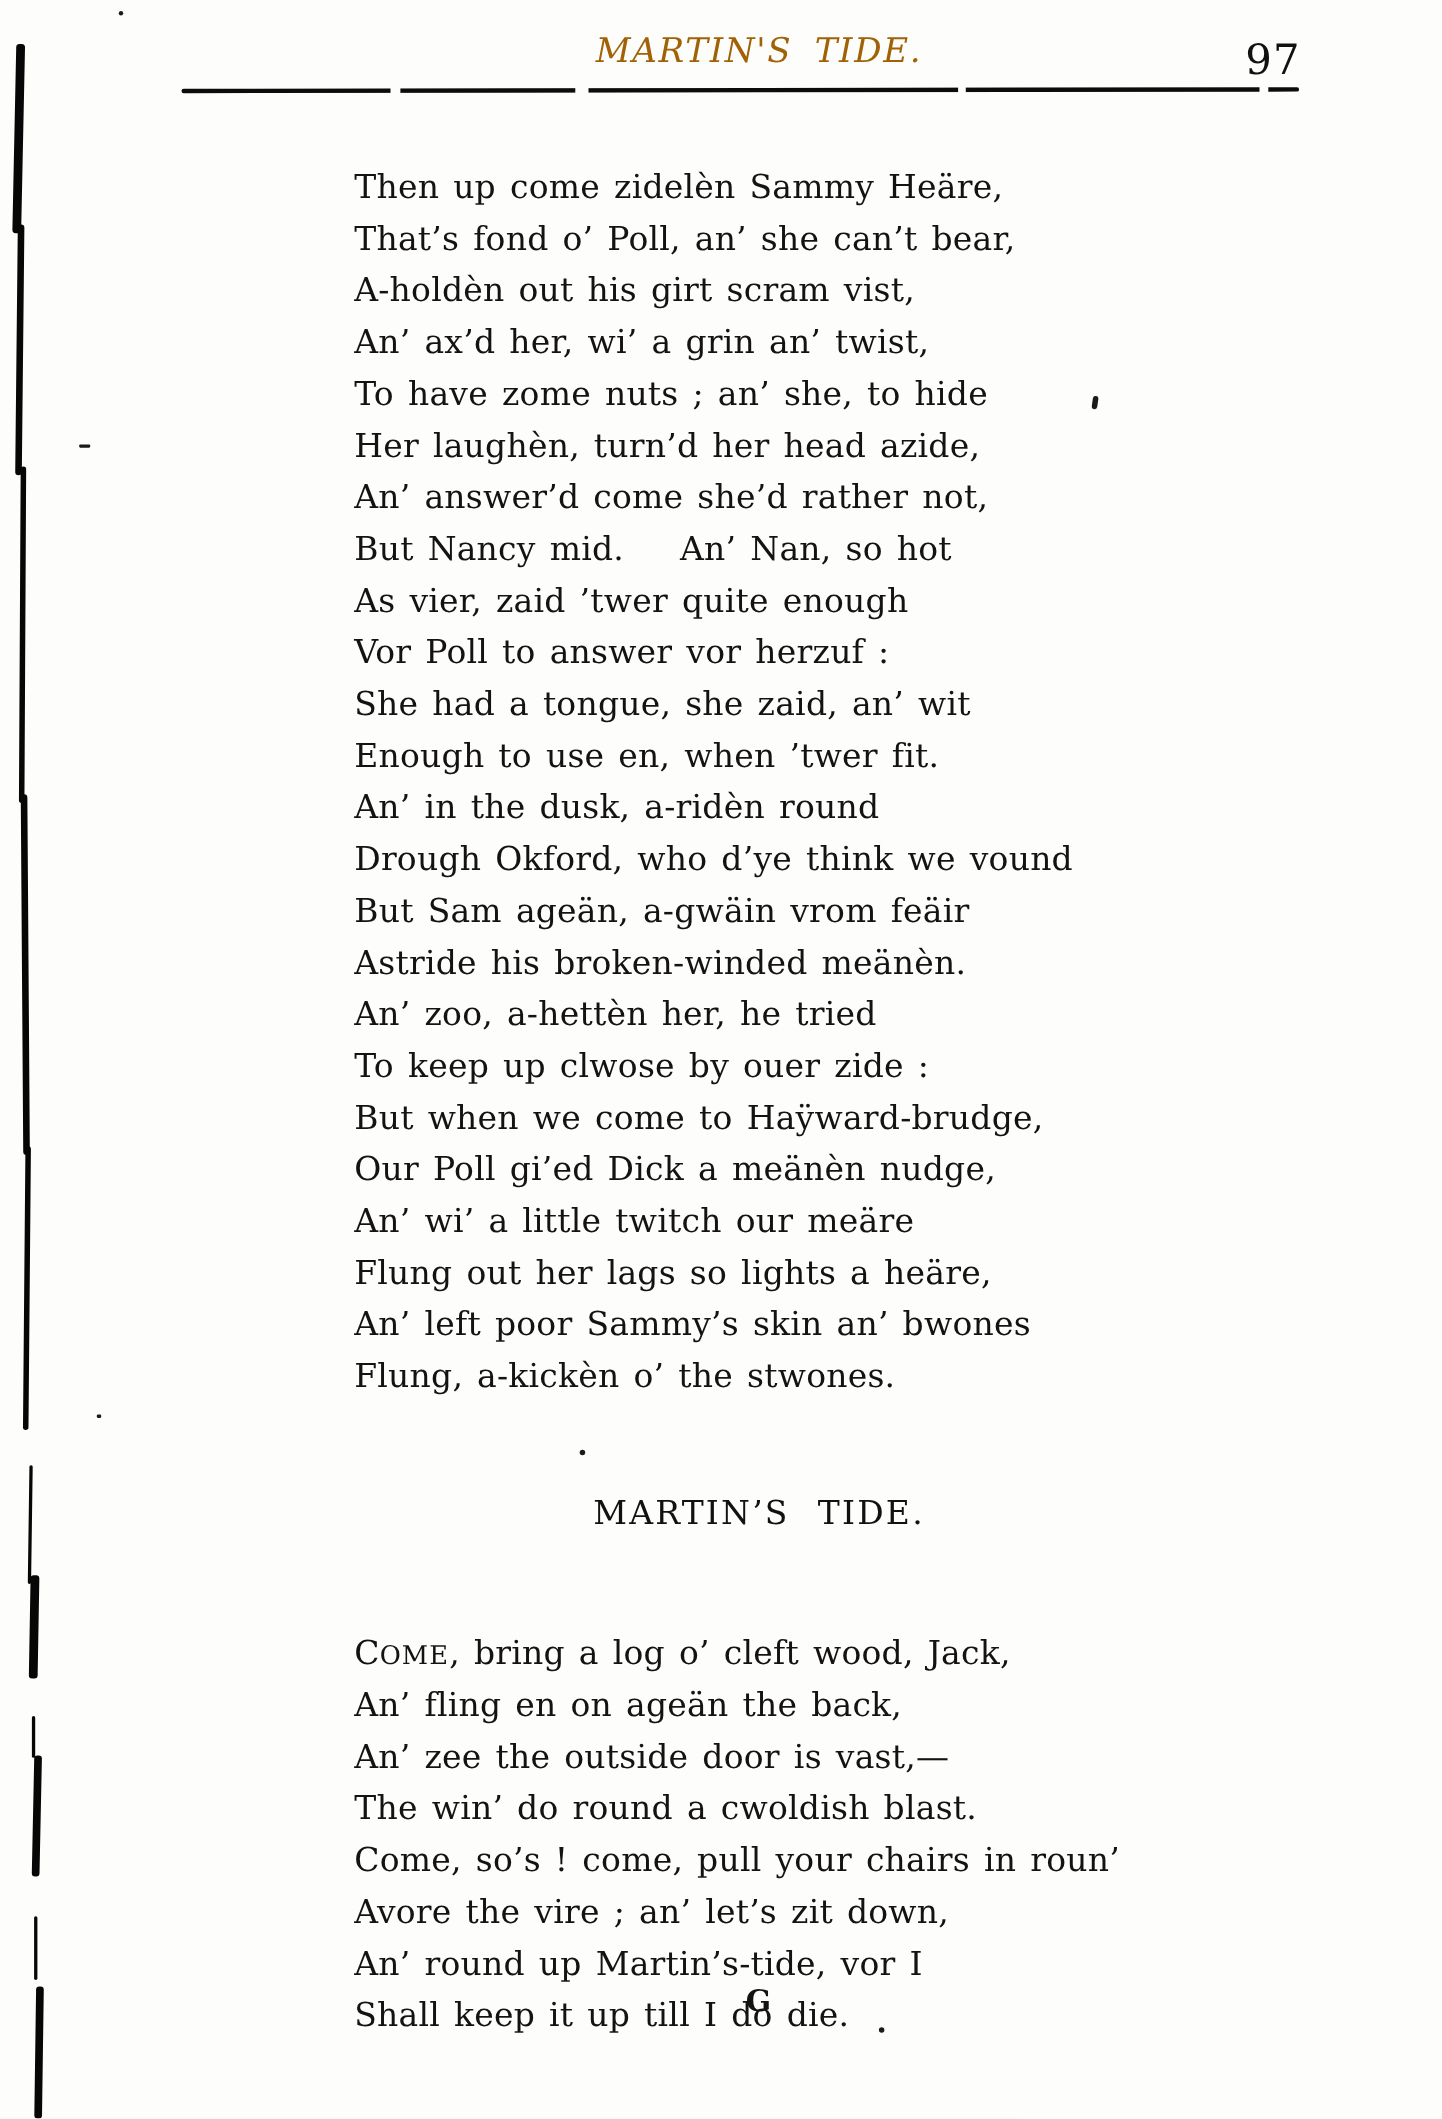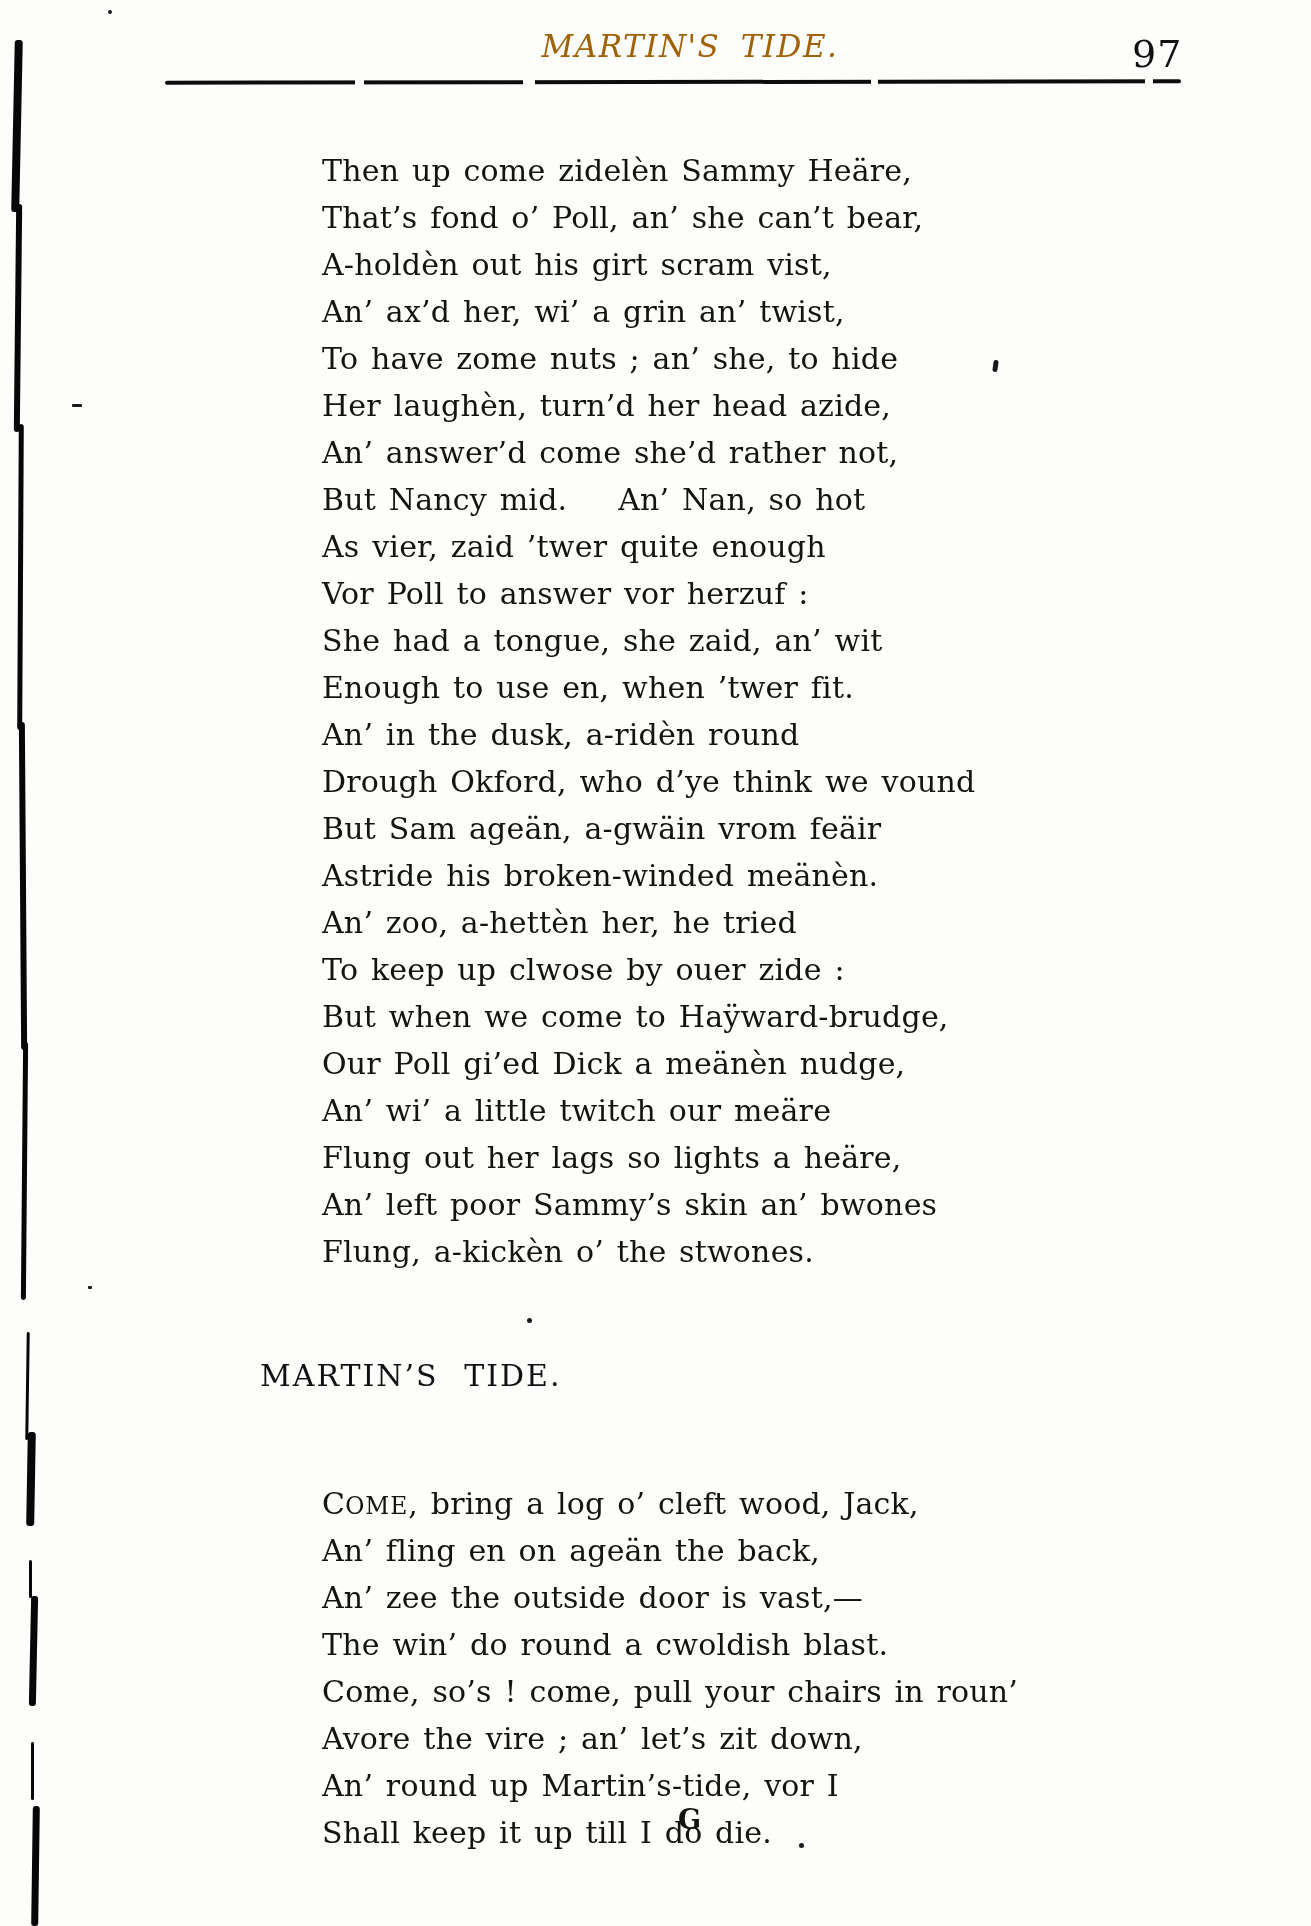--- a/index.html
+++ b/index.html
@@ -45,21 +45,21 @@
   .stanza .poem-line {
     height:47px; line-height:47px; white-space:pre;
     letter-spacing:0.2px; word-spacing:3px;
   }
   .stanza-1 { top:107px;margin-top:40px; }
   .stanza-2 { top:1438px;margin-top:42px; }
   .smallcaps { font-size:0.78em; letter-spacing:1px; }
 
   .section-heading {
     position:absolute; left:260px; top:1358px; width:860px;
-    text-align:left; font-size:30px; font-weight:normal;
+    text-align:center; font-size:30px; font-weight:normal;
     letter-spacing:2px; word-spacing:14px; white-space:pre; color:#111;
   }
   .printer-mark {
     position:absolute; left:260px; top:1804px; width:860px;
     text-align:center; font-size:27px; font-weight:600; letter-spacing:1px;
   }
   .speck { position:absolute; background:#1a1a1a; border-radius:50%; }
   .k1 { left:993px; top:360px; width:5px; height:12px; border-radius:3px; transform:rotate(8deg); }
   .k2 { left:527px; top:1318px; width:5px; height:5px; }
   .k3 { left:799px; top:1843px; width:5px; height:5px; }

